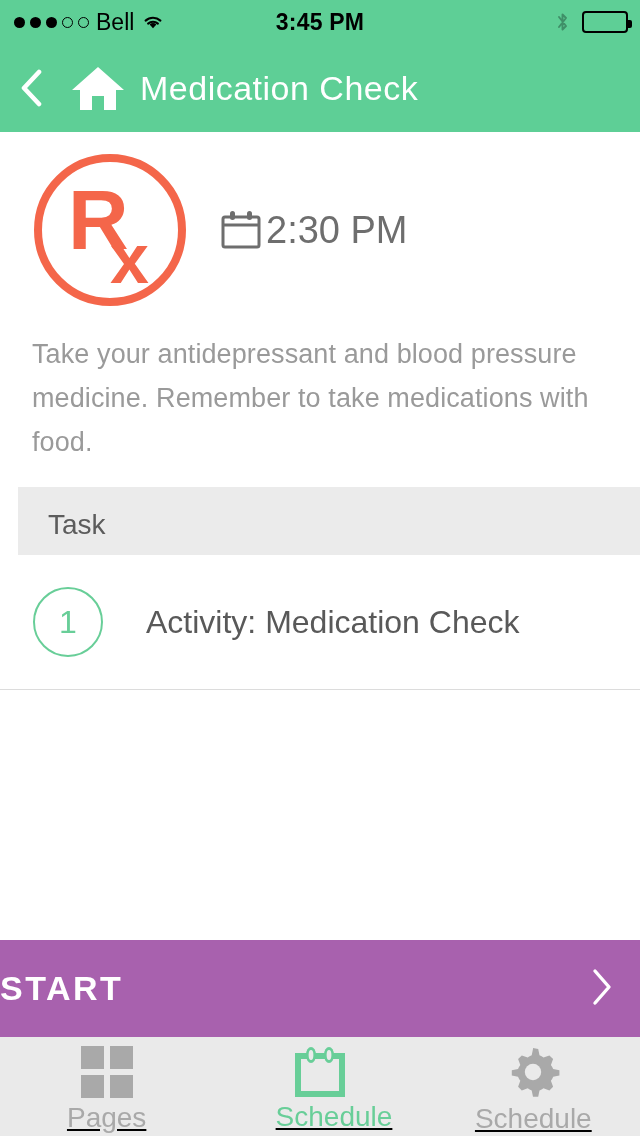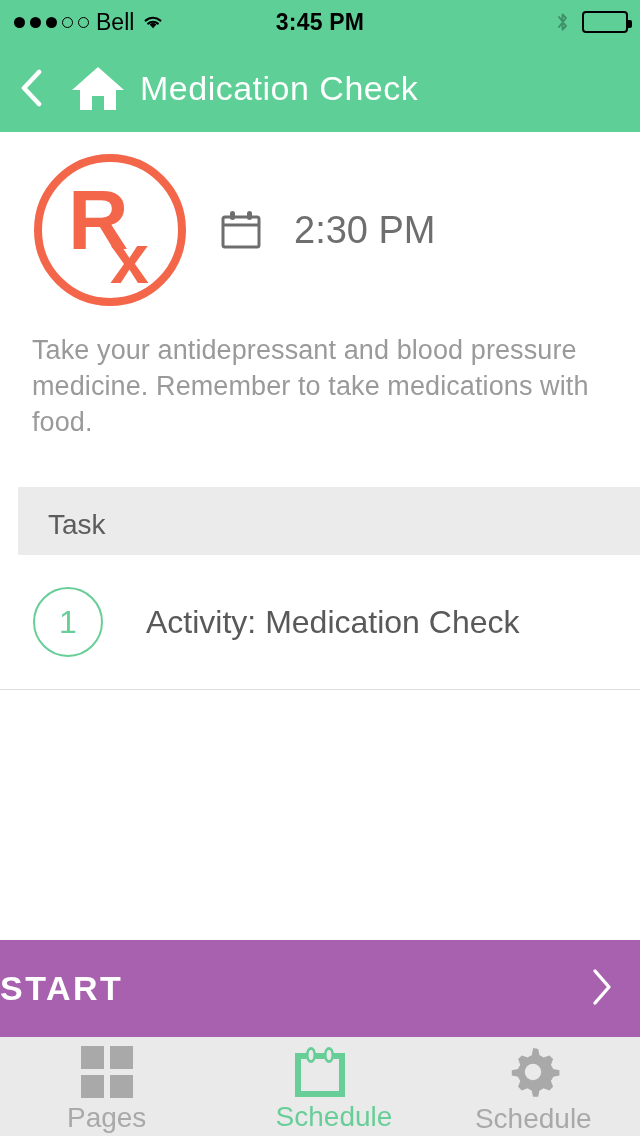--- a/index.html
+++ b/index.html
@@ -65,27 +65,27 @@
   .rx-r {
     position:absolute; left:26px; top:16px;
     font-size:84px; font-weight:700; color:#F4664A; line-height:1;
     font-family:"Liberation Sans", sans-serif;
   }
   .rx-x {
     position:absolute; left:68px; top:62px;
     font-size:70px; font-weight:700; color:#F4664A; line-height:1;
     font-family:"Liberation Sans", sans-serif;
   }
-  .time-row { display:flex; align-items:center; margin-left:34px; gap:32px; }
+  .time-row { display:flex; align-items:center; margin-left:34px; gap:4px; }
   .cal-icon { width:42px; height:42px; position:relative; }
   .time-text { font-size:38px; color:#6E6E6E; font-weight:400; }
 
   .desc {
     padding:26px 32px 0 32px;
-    font-size:27px; line-height:36px; color:#9A9A9A; font-weight:400;
+    font-size:27px; line-height:44px; color:#9A9A9A; font-weight:400;
     letter-spacing:0.1px;
   }
 
   .task-header {
     position:absolute; top:355px; left:18px; width:640px; height:76px;
     background:#EBEBEB; display:flex; align-items:center;
   }
   .task-header-label { font-size:28px; color:#5C5C5C; padding-left:30px; }
 
   .task-row {
@@ -108,21 +108,21 @@
     cursor:pointer;
   }
   .start-label {
     font-size:34px; color:#fff; font-weight:700; letter-spacing:2.5px;
   }
   .start-chev { position:absolute; right:26px; top:50%; transform:translateY(-50%); }
 
   
   .tabbar {
     position:absolute; top:1037px; left:0; width:640px; height:99px;
-    background:#EAEAEA; display:flex; align-items:flex-start;
+    background:#EAEAEA; display:flex; align-items:flex-start;text-decoration:underline;
   }
   .tab {
     flex:1; height:99px; display:flex; flex-direction:column;
     align-items:center; justify-content:center; gap:4px; cursor:pointer;
     padding-top:6px;
   }
   .tab-label { font-size:28px; font-weight:400; }
   .tab-label.inactive { color:#A9A9A9; }
   .tab-label.active { color:#68CE98;margin-left:28px; }
 

